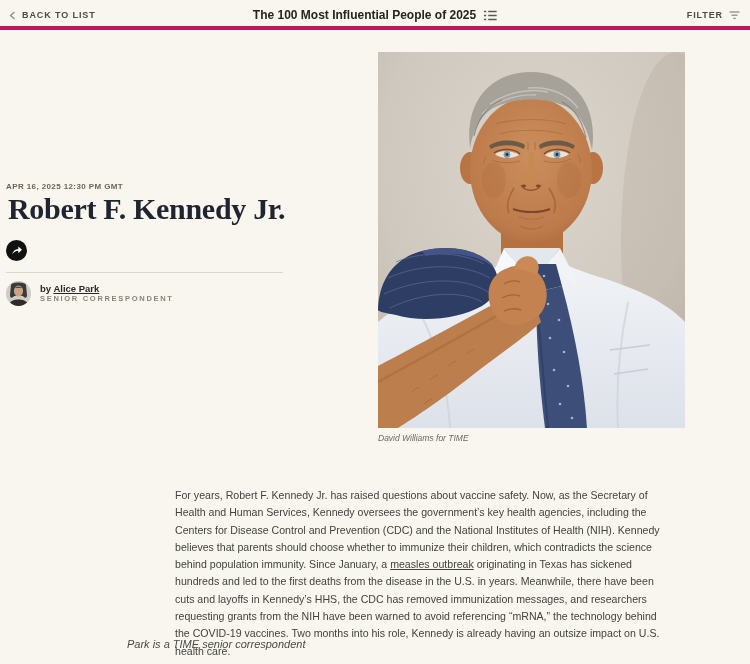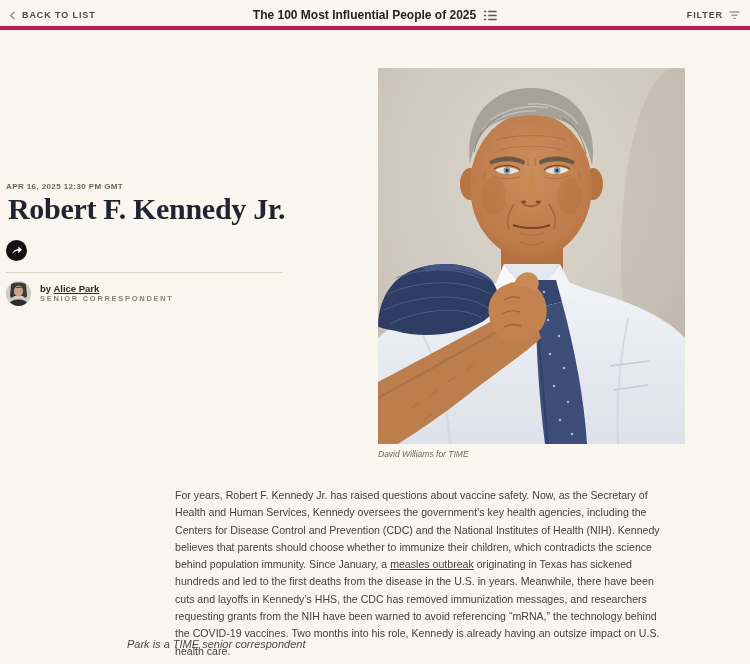--- a/index.html
+++ b/index.html
@@ -71,21 +71,21 @@
     background: #d9d6d0;
   }
   .byline-meta { padding-top: 2px; }
   .byline-name-row { font-size: 9.5px; font-weight: 700; color: #2a2925; }
   .author-link { color: #2a2925; text-decoration: underline; cursor: pointer; }
   .byline-role {
     font-size: 7.5px; font-weight: 600; letter-spacing: 1.7px; color: #8b8376;
   }
 
   
-  .photo-fig { position: absolute; left: 378px; top: 68px; width: 307px; }
+  .photo-fig { position: absolute; left: 378px; top: 52px; width: 307px; }
   .photo-fig svg.portrait { display: block; width: 307px; height: 376px; }
   .photo-caption {
     margin-top: 5px;
     font-size: 8.5px; font-style: italic; color: #6e695f;
   }
 
   
   .body-text {
     position: absolute; left: 127px; top: 487px; width: 498px;
     font-size: 10.6px; line-height: 17.3px; color: #424240; margin-left: 48px;

